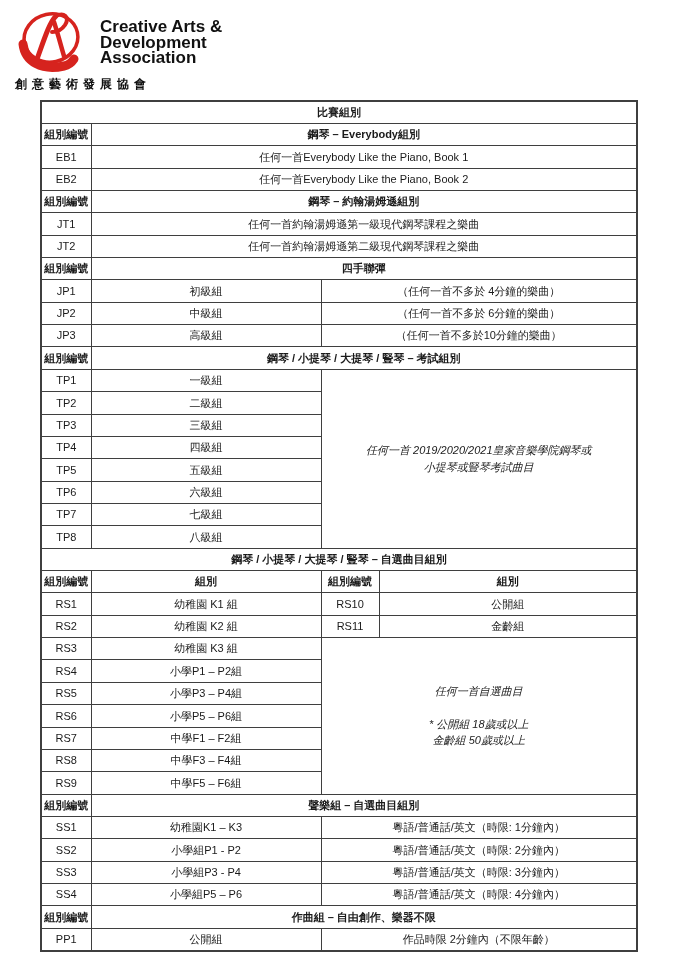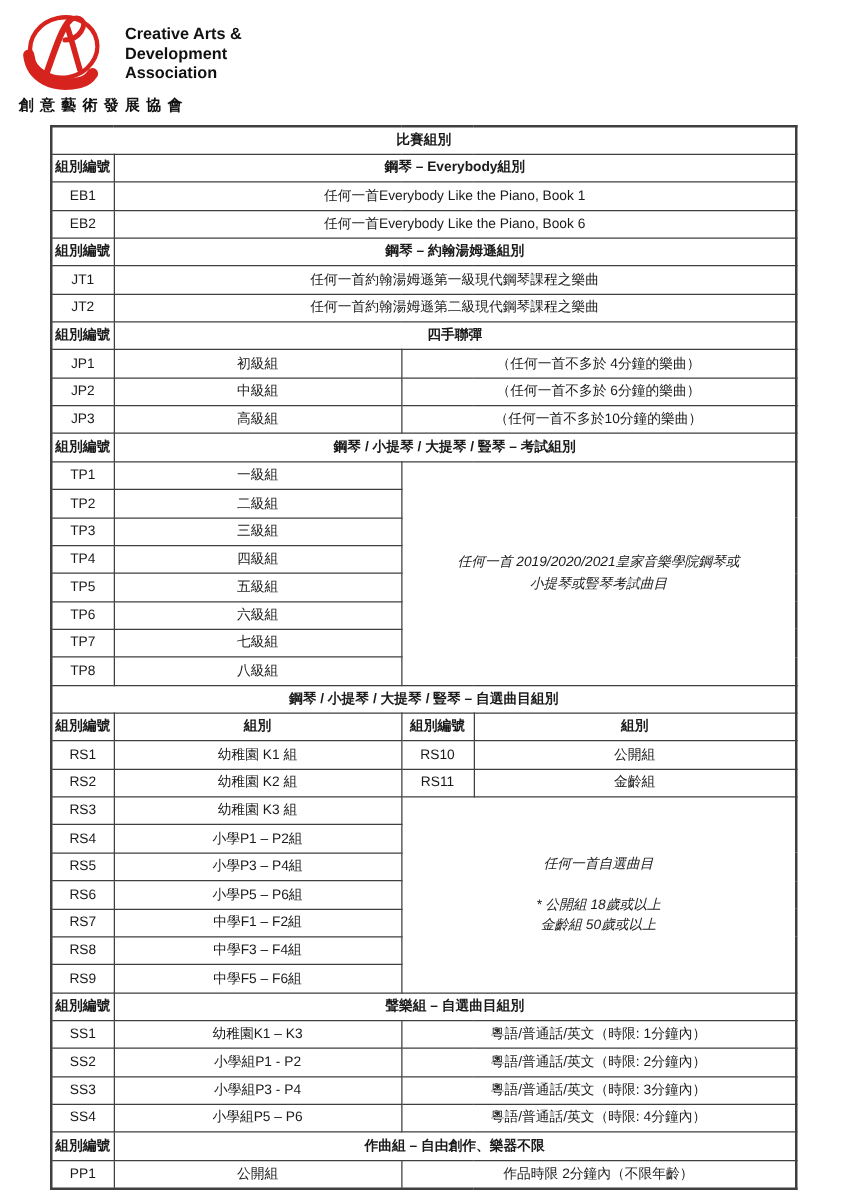--- a/index.html
+++ b/index.html
@@ -8,21 +8,21 @@
     font-family:"Liberation Sans","DejaVu Sans",sans-serif;
     color:#1a1a1a;overflow:hidden;
   }
   .page{position:relative;width:678px;height:960px;background:#fff;}
 
   
   .brand{position:absolute;left:14px;top:6px;width:300px;height:92px;}
   .brand-logo{position:absolute;left:0;top:2px;width:78px;height:68px;}
   .brand-en{
     position:absolute;left:86px;top:13px;
-    font-weight:bold;font-size:13px;line-height:15.5px;color:#111;
+    font-weight:bold;font-size:17px;line-height:15.5px;color:#111;
   }
   .brand-zh{
     position:absolute;left:1px;top:70px;
     font-weight:bold;font-size:12px;letter-spacing:5px;color:#111;white-space:nowrap;
   }
 
   
   table.groups{
     position:absolute;left:40px;top:100px;
     width:596px;height:852px;
@@ -83,21 +83,21 @@
         <tr>
           <td class="hdr">組別編號</td>
           <td class="hdr" colspan="3">鋼琴 – Everybody組別</td>
         </tr>
         <tr>
           <td>EB1</td>
           <td colspan="3">任何一首Everybody Like the Piano, Book 1</td>
         </tr>
         <tr>
           <td>EB2</td>
-          <td colspan="3">任何一首Everybody Like the Piano, Book 6</td>
+          <td colspan="3">任何一首Everybody Like the Piano, Book 2</td>
         </tr>
         <tr>
           <td class="hdr">組別編號</td>
           <td class="hdr" colspan="3">鋼琴 – 約翰湯姆遜組別</td>
         </tr>
         <tr>
           <td>JT1</td>
           <td colspan="3">任何一首約翰湯姆遜第一級現代鋼琴課程之樂曲</td>
         </tr>
         <tr>

